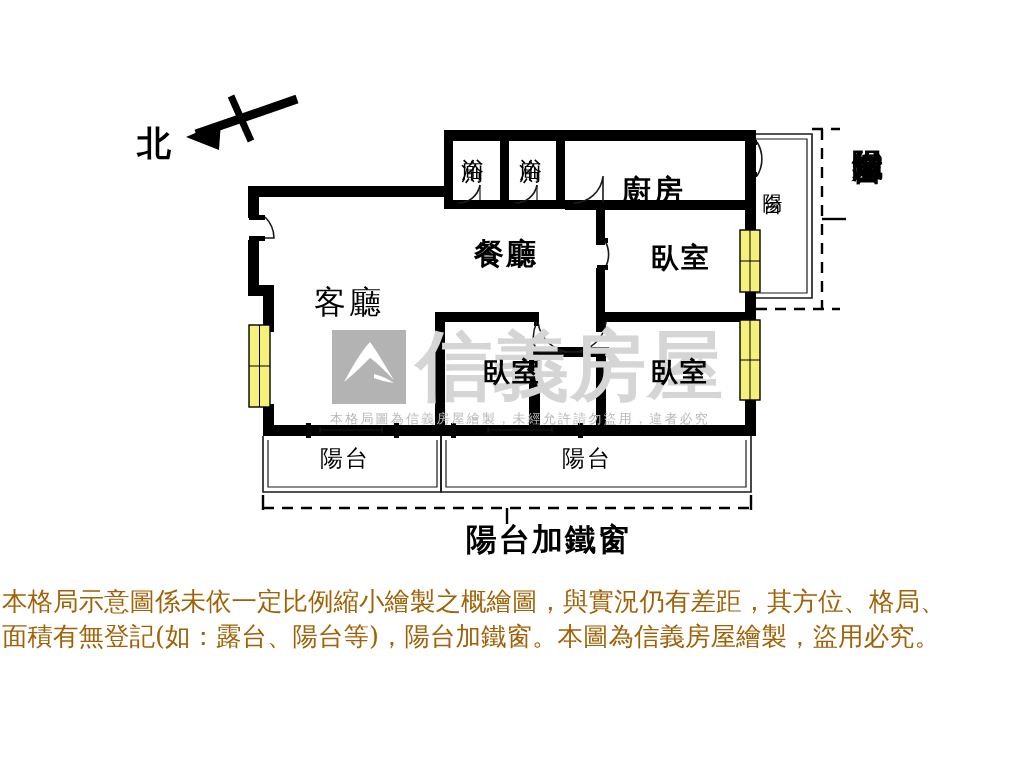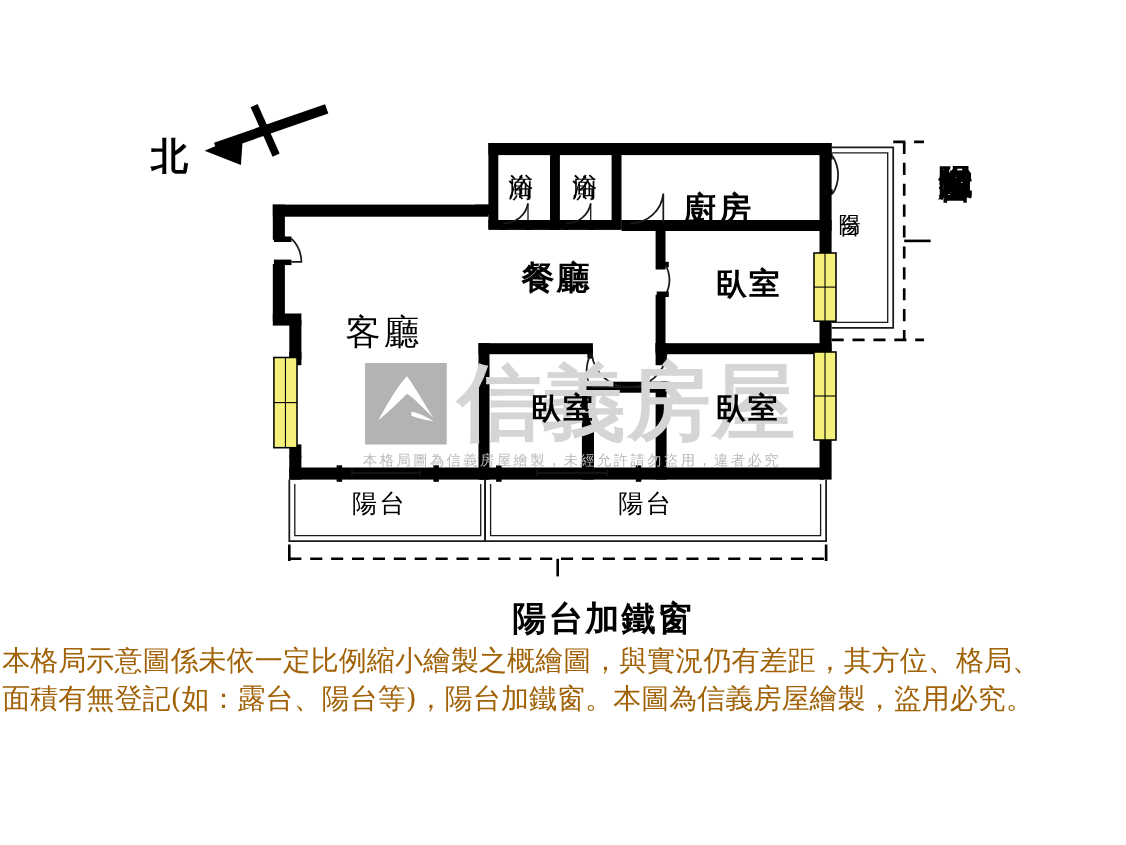--- a/index.html
+++ b/index.html
@@ -22,21 +22,21 @@
   #bal-side{left:762px;top:179px;font-size:20px;width:22px;text-align:center;line-height:1.14;}
   #dining{left:474px;top:239px;font-size:30px;font-weight:600;letter-spacing:2px;}
   #bedroom-ne{left:651px;top:244px;font-size:28px;font-weight:600;letter-spacing:2px;}
   #living{left:314px;top:286px;font-size:32px;font-weight:400;letter-spacing:3px;text-align:center;}
   #bedroom-sw{left:483px;top:358px;font-size:27px;font-weight:600;letter-spacing:2px;}
   #bedroom-se{left:651px;top:358px;font-size:27px;font-weight:600;letter-spacing:2px;}
   #bal-bl{left:320px;top:447px;font-size:23px;letter-spacing:2px;}
   #bal-br{left:562px;top:447px;font-size:23px;letter-spacing:2px;}
 
   #iron-right{left:851px;top:126px;font-size:31px;font-weight:600;line-height:1.1;}
-  #iron-bottom{left:466px;top:524px;font-size:31px;font-weight:600;letter-spacing:2px;margin-top:24px;}
+  #iron-bottom{left:466px;top:524px;font-size:31px;font-weight:600;letter-spacing:2px;}
 
   
   #wm-wrap{position:absolute;left:332px;top:330px;width:380px;height:80px;padding-left:36px;}
   #wm-mark{position:absolute;left:0;top:0;width:74px;height:74px;background:#b3b3b3;}
   #wm-text{position:absolute;left:84px;top:-2px;font-size:76px;font-weight:700;
            color:#d5d5d5;letter-spacing:1px;line-height:1;}
   #wm-note{position:absolute;left:10px;top:410px;width:700px;text-align:right;
            font-size:13px;color:#b8b8b8;letter-spacing:2.2px;}
 
   

